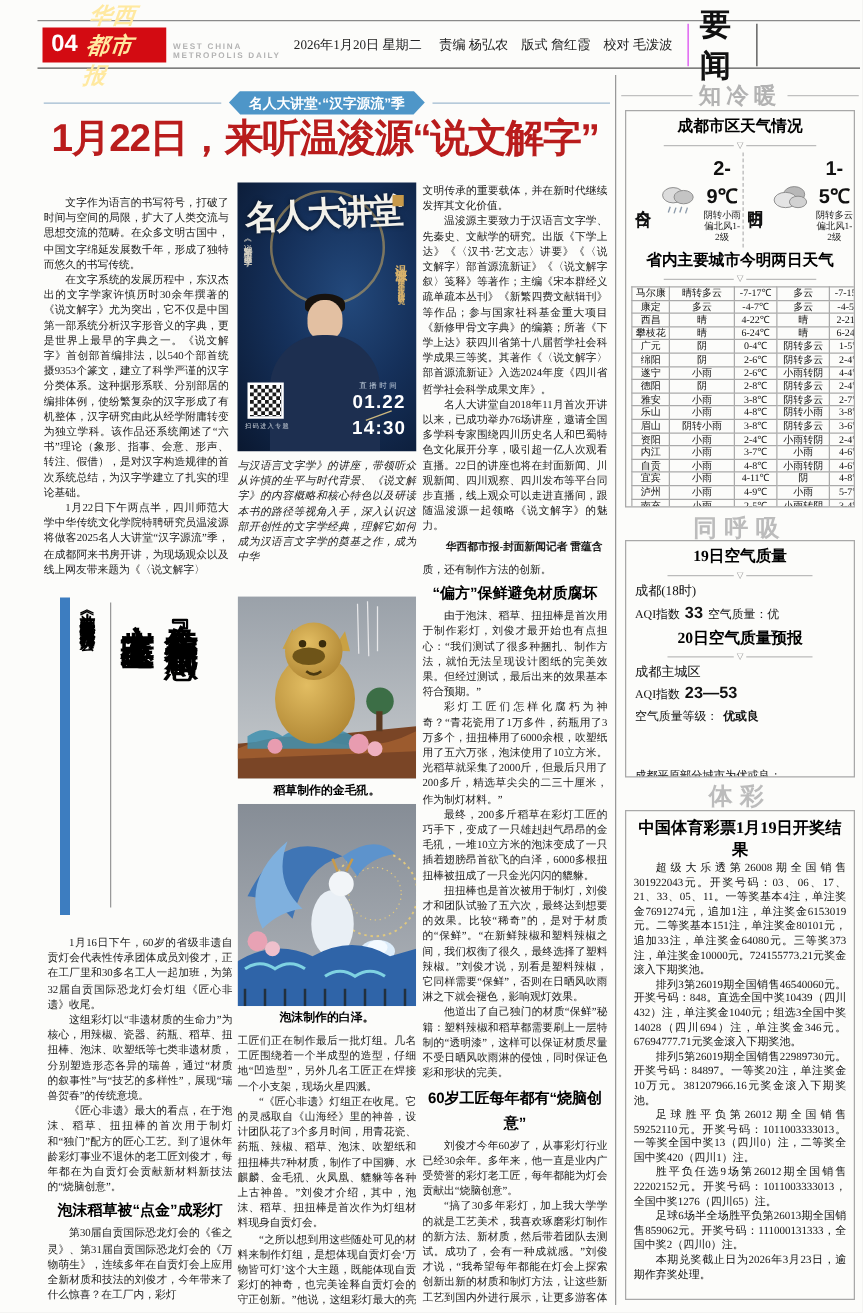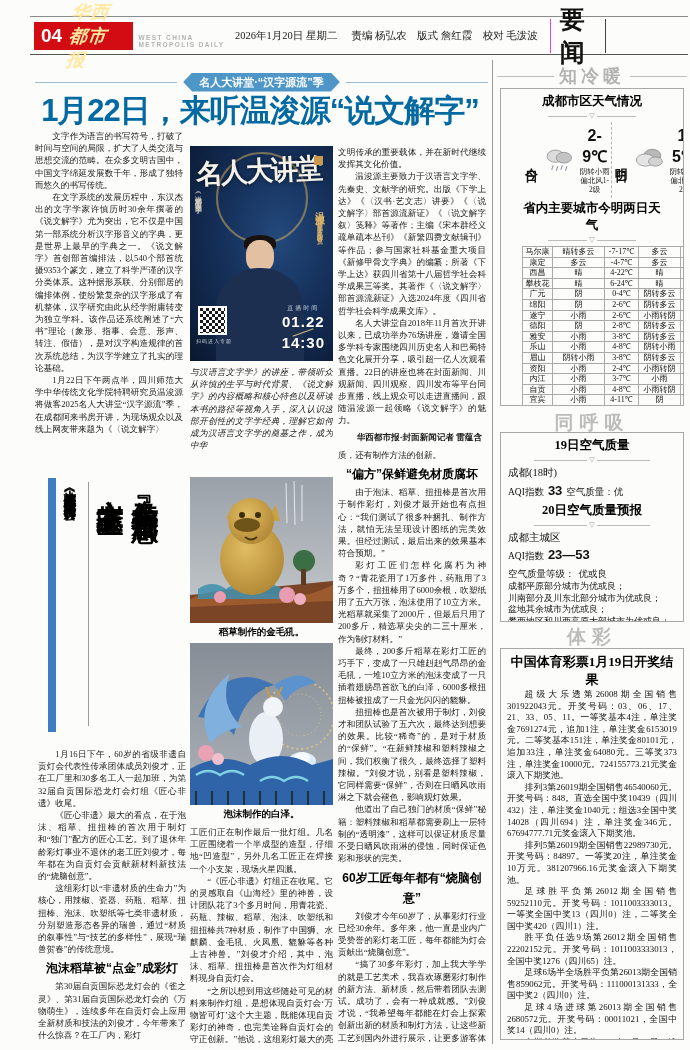--- a/index.html
+++ b/index.html
@@ -11,21 +11,21 @@
   .masthead { display:flex; align-items:center; background:#d30b12; height:28px; padding:0 10px 0 7px; gap:7px; }
   .edition { color:#fff; font:900 19px "Liberation Sans", sans-serif; }
   .masthead-cn { color:#ffe9a0; font:900 18px "Liberation Serif", serif; font-style:italic; letter-spacing:1px; display:inline-block; transform:skewX(-6deg); }
   .masthead-en { color:#b3b3b3; font:700 6.5px "Liberation Sans", sans-serif; letter-spacing:1.4px; align-self:flex-end; margin:0 0 3px 5px; }
   .dateline { margin-left:auto; font-size:10.5px; color:#222; display:flex; gap:14px; white-space:nowrap; padding-right:12px; }
   .section-box { border-left:1px solid #d946ef; border-right:1px solid #444; height:34px; display:flex; align-items:center; padding:0 9px; font:900 25px "Liberation Sans", sans-serif; letter-spacing:2px; }
   
   .kicker-wrap { position:absolute; top:73px; left:35px; width:453px; height:18px; display:flex; align-items:center; gap:6px;text-align:right; }
   .kicker-wrap::before, .kicker-wrap::after { content:""; flex:1; height:1px; background:#9fb9cf; }
   .kicker { background:#4e96c8; color:#fff; font:700 11px "Liberation Sans", sans-serif; padding:2px 16px; clip-path:polygon(9px 0,calc(100% - 9px) 0,100% 50%,calc(100% - 9px) 100%,9px 100%,0 50%); white-space:nowrap; }
-  .headline { position:absolute; top:92px; left:30px; width:460px; text-align:center; font:900 31px/1.25 "Liberation Sans", sans-serif; letter-spacing:-1px; color:#0369a1; }
+  .headline { position:absolute; top:92px; left:30px; width:460px; text-align:center; font:900 31px/1.25 "Liberation Sans", sans-serif; letter-spacing:-1px; color:#b91c1c; }
   .textcol { position:absolute; overflow:hidden; font-size:8.6px; line-height:12.2px; text-align:justify; color:#1a1a1a; }
   .para { text-indent:2em; }
   .para.cont { text-indent:0; }
   .para.subhead { text-indent:0; text-align:center; font:700 12px/20px "Liberation Sans", sans-serif; margin:3px 0 2px; color:#000; }
   .para.byline-right { text-indent:0; text-align:right; font-weight:700; margin-top:4px; padding-right:4px; }
   
   .poster { position:absolute; top:146px; left:190px; width:143px; height:215px; background:radial-gradient(ellipse at 62% 42%, #23497c 0%, #15305a 45%, #0a1830 100%); overflow:hidden; }
   .poster-ring { position:absolute; top:6px; left:26px; width:92px; height:92px; border-radius:50%; border:2px solid rgba(205,170,92,.55); }
   .poster-title { position:absolute; top:12px; left:6px; width:131px; color:#f3f1ea; font:900 27px/1 "Liberation Serif", serif; letter-spacing:-2px; transform:rotate(-3deg); text-shadow:0 0 4px rgba(0,0,0,.6); }
   .poster-seal { position:absolute; top:10px; right:10px; width:9px; height:9px; background:#c89a4a; }
@@ -51,39 +51,39 @@
   .a2t.left { left:48px; }
   .a2t.right { left:83px; }
   
   .photo { position:absolute; left:190px; width:143px; overflow:hidden; }
   .caption { position:absolute; left:190px; width:143px; text-align:center; font:700 9.5px "Liberation Sans", sans-serif; color:#000; }
   
   .sb-divider { position:absolute; left:492px; top:60px; width:1px; height:984px; background:#999; }
   .sb-header { position:absolute; left:497px; width:190px; display:flex; align-items:center; gap:5px; color:#b3b3b3; font:700 18px "Liberation Sans", sans-serif; letter-spacing:4px; }
   .sb-header::before, .sb-header::after { content:""; flex:1; height:1px; background:#c0c0c0; }
   .sb-header2 { position:absolute; left:497px; width:190px; text-align:center; color:#bcbcbc; font:700 19px "Liberation Sans", sans-serif; letter-spacing:6px; }
-  .sb-box { position:absolute; left:500px; width:184px; border:1px solid #a8a8a8; background:#fcfcfa; padding:4px 21px 2px; overflow:hidden; }
+  .sb-box { position:absolute; left:500px; width:184px; border:1px solid #a8a8a8; background:#fcfcfa; padding:4px 4px 2px; overflow:hidden; }
   .sb-title { text-align:center; font:700 12.5px "Liberation Serif", serif; color:#000; }
   .pointer { display:flex; align-items:center; gap:2px; color:#999; font-size:7px; margin:2px 26px; }
   .pointer::before, .pointer::after { content:""; flex:1; height:1px; background:#bbb; }
   .wcells { display:flex; height:76px; margin:1px 0 2px; }
   .wcell { flex:1; display:flex; align-items:center; justify-content:center; gap:4px; }
   .wcell + .wcell { border-left:1px dashed #b5b5b5; }
   .wday { writing-mode:vertical-rl; font:700 13px "Liberation Sans", sans-serif; letter-spacing:2px; }
   .wmain { text-align:center; }
   .wtemp { font:900 16px "Liberation Sans", sans-serif; }
   .wcond, .wwind { font-size:7.5px; color:#222; line-height:9px; }
   table.wt { width:100%; border-collapse:collapse; font-size:8px; table-layout:fixed; }
   table.wt td { border:1px solid #aaa; text-align:center; height:9.6px; line-height:9.6px; overflow:hidden; white-space:nowrap; padding:0 1px; color:#111; }
   .air-big { font:700 13px "Liberation Sans", sans-serif; }
   .air-label { font-size:9.5px; }
   .air-bold { font-weight:400; font-size:10.5px; }
   .lotto-title { text-align:center; font:700 13px/18px "Liberation Serif", serif; color:#000; margin-top:2px; }
   .lotto .para { font-size:8.8px; line-height:11.6px; text-align:justify; }
-  .airparas .para { font-size:9px; line-height:11.6px; text-align:left; text-indent:0; }
+  .airparas .para { font-size:9px; line-height:11.6px; text-align:left; text-indent:0;margin-top:34px; }
 </style>
 </head>
 <body>
 
 <div class="page">
 
   <div class="rule" style="top:16px;left:30px;width:658px;height:1px;"></div>
   <div class="rule" style="top:54px;left:30px;width:658px;height:1px;background:#555;"></div>
   <div class="sb-divider"></div>
 
@@ -98,21 +98,21 @@
       <span>责编 杨弘农　版式 詹红霞　校对 毛泼波</span>
     </div>
     <div class="section-box">要闻</div>
   </div>
 
   <div class="kicker-wrap">
     <div class="kicker">名人大讲堂·“汉字源流”季</div>
   </div>
   <h1 class="headline">1月22日，来听温浚源“说文解字”</h1>
 
-  <div class="textcol" style="top:130px;left:35px;width:148px;height:322px;">
+  <div class="textcol" style="top:156px;left:35px;width:148px;height:322px;">
       <p class="para p">文字作为语言的书写符号，打破了时间与空间的局限，扩大了人类交流与思想交流的范畴。在众多文明古国中，中国文字绵延发展数千年，形成了独特而悠久的书写传统。</p>
       <p class="para p">在文字系统的发展历程中，东汉杰出的文字学家许慎历时30余年撰著的《说文解字》尤为突出，它不仅是中国第一部系统分析汉字形音义的字典，更是世界上最早的字典之一。《说文解字》首创部首编排法，以540个部首统摄9353个篆文，建立了科学严谨的汉字分类体系。这种据形系联、分别部居的编排体例，使纷繁复杂的汉字形成了有机整体，汉字研究由此从经学附庸转变为独立学科。该作品还系统阐述了“六书”理论（象形、指事、会意、形声、转注、假借），是对汉字构造规律的首次系统总结，为汉字学建立了扎实的理论基础。</p>
       <p class="para p">1月22日下午两点半，四川师范大学中华传统文化学院特聘研究员温浚源将做客2025名人大讲堂“汉字源流”季，在成都阿来书房开讲，为现场观众以及线上网友带来题为《〈说文解字〉</p>
     </div>
 
   <div class="poster">
     <div class="poster-ring"></div>
     <div class="poster-title">名人大讲堂</div>
     <div class="poster-seal"></div>
     <div class="poster-speaker">
@@ -218,22 +218,22 @@
         <line x1="134" y1="148" x2="134" y2="162"></line>
       </g>
       <circle cx="16" cy="110" r="8" fill="#e8a2b4"></circle>
       <circle cx="28" cy="116" r="6" fill="#efc0cc"></circle>
     </svg>
   </div>
   <div class="caption" style="top:808px;">泡沫制作的白泽。</div>
 
   <div class="textcol" style="top:748px;left:38px;width:148px;height:296px;">
       <p class="para p">1月16日下午，60岁的省级非遗自贡灯会代表性传承团体成员刘俊才，正在工厂里和30多名工人一起加班，为第32届自贡国际恐龙灯会灯组《匠心非遗》收尾。</p>
+      <p class="para p">这组彩灯以“非遗材质的生命力”为核心，用辣椒、瓷器、药瓶、稻草、扭扭棒、泡沫、吹塑纸等七类非遗材质，分别塑造形态各异的瑞兽，通过“材质的叙事性”与“技艺的多样性”，展现“瑞兽贺春”的传统意境。</p>
       <p class="para p">《匠心非遗》最大的看点，在于泡沫、稻草、扭扭棒的首次用于制灯和“独门”配方的匠心工艺。到了退休年龄彩灯事业不退休的老工匠刘俊才，每年都在为自贡灯会贡献新材料新技法的“烧脑创意”。</p>
-      <p class="para p">这组彩灯以“非遗材质的生命力”为核心，用辣椒、瓷器、药瓶、稻草、扭扭棒、泡沫、吹塑纸等七类非遗材质，分别塑造形态各异的瑞兽，通过“材质的叙事性”与“技艺的多样性”，展现“瑞兽贺春”的传统意境。</p>
       <p class="para subhead">泡沫稻草被“点金”成彩灯</p>
       <p class="para p">第30届自贡国际恐龙灯会的《雀之灵》、第31届自贡国际恐龙灯会的《万物萌生》，连续多年在自贡灯会上应用全新材质和技法的刘俊才，今年带来了什么惊喜？在工厂内，彩灯</p>
     </div>
   <div class="textcol" style="top:826px;left:190px;width:143px;height:218px;">
       <p class="para cont">工匠们正在制作最后一批灯组。几名工匠围绕着一个半成型的造型，仔细地“凹造型”，另外几名工匠正在焊接一个小支架，现场火星四溅。</p>
       <p class="para p">“《匠心非遗》灯组正在收尾。它的灵感取自《山海经》里的神兽，设计团队花了3个多月时间，用青花瓷、药瓶、辣椒、稻草、泡沫、吹塑纸和扭扭棒共7种材质，制作了中国狮、水麒麟、金毛犼、火凤凰、貔貅等各种上古神兽。”刘俊才介绍，其中，泡沫、稻草、扭扭棒是首次作为灯组材料现身自贡灯会。</p>
       <p class="para p">“之所以想到用这些随处可见的材料来制作灯组，是想体现自贡灯会‘万物皆可灯’这个大主题，既能体现自贡彩灯的神奇，也完美诠释自贡灯会的守正创新。”他说，这组彩灯最大的亮点，除了材</p>
     </div>
   <div class="textcol" style="top:449px;left:338px;width:148px;height:595px;">
       <p class="para cont">质，还有制作方法的创新。</p>
@@ -433,39 +433,38 @@
     </div>
     <div class="sb-title">20日空气质量预报</div>
     <div class="pointer">▽</div>
     <div class="air-bold">成都主城区</div>
     <div>
       <span class="air-label">AQI指数</span>
       <span class="air-big">23—53</span>
     </div>
     <div>
       <span class="air-label">空气质量等级：</span>
-      <span class="air-label" style="font-weight:400;">优或良</span>
+      <span class="air-label" style="font-weight:700;">优或良</span>
     </div>
     <div class="airparas">
         <p class="para cont">成都平原部分城市为优或良；</p>
         <p class="para cont">川南部分及川东北部分城市为优或良；</p>
         <p class="para cont">盆地其余城市为优或良；</p>
         <p class="para cont">攀西地区和川西高原大部城市为优或良；</p>
       </div>
   </div>
 
   <div class="sb-header2" style="top:624px;">体彩</div>
 
   <div class="sb-box lotto" style="top:648px;height:392px;padding:2px 6px;">
     <div class="lotto-title">中国体育彩票1月19日开奖结果</div>
     <div>
         <p class="para p">超级大乐透第26008期全国销售301922043元。开奖号码：03、06、17、21、33、05、11。一等奖基本4注，单注奖金7691274元，追加1注，单注奖金6153019元。二等奖基本151注，单注奖金80101元，追加33注，单注奖金64080元。三等奖373注，单注奖金10000元。724155773.21元奖金滚入下期奖池。</p>
         <p class="para p">排列3第26019期全国销售46540060元。开奖号码：848。直选全国中奖10439（四川432）注，单注奖金1040元；组选3全国中奖14028（四川694）注，单注奖金346元。67694777.71元奖金滚入下期奖池。</p>
         <p class="para p">排列5第26019期全国销售22989730元。开奖号码：84897。一等奖20注，单注奖金10万元。381207966.16元奖金滚入下期奖池。</p>
         <p class="para p">足球胜平负第26012期全国销售59252110元。开奖号码：1011003333013。一等奖全国中奖13（四川0）注，二等奖全国中奖420（四川1）注。</p>
         <p class="para p">胜平负任选9场第26012期全国销售22202152元。开奖号码：1011003333013，全国中奖1276（四川65）注。</p>
         <p class="para p">足球6场半全场胜平负第26013期全国销售859062元。开奖号码：111000131333，全国中奖2（四川0）注。</p>
-        <p class="para p">足球4场进球第26013期全国销售2680572元。开奖号码：00011021，全国中奖14（四川0）注。</p>
         <p class="para p">本期兑奖截止日为2026年3月23日，逾期作弃奖处理。</p>
       </div>
   </div>
 
 </div>
 
 </body></html>

